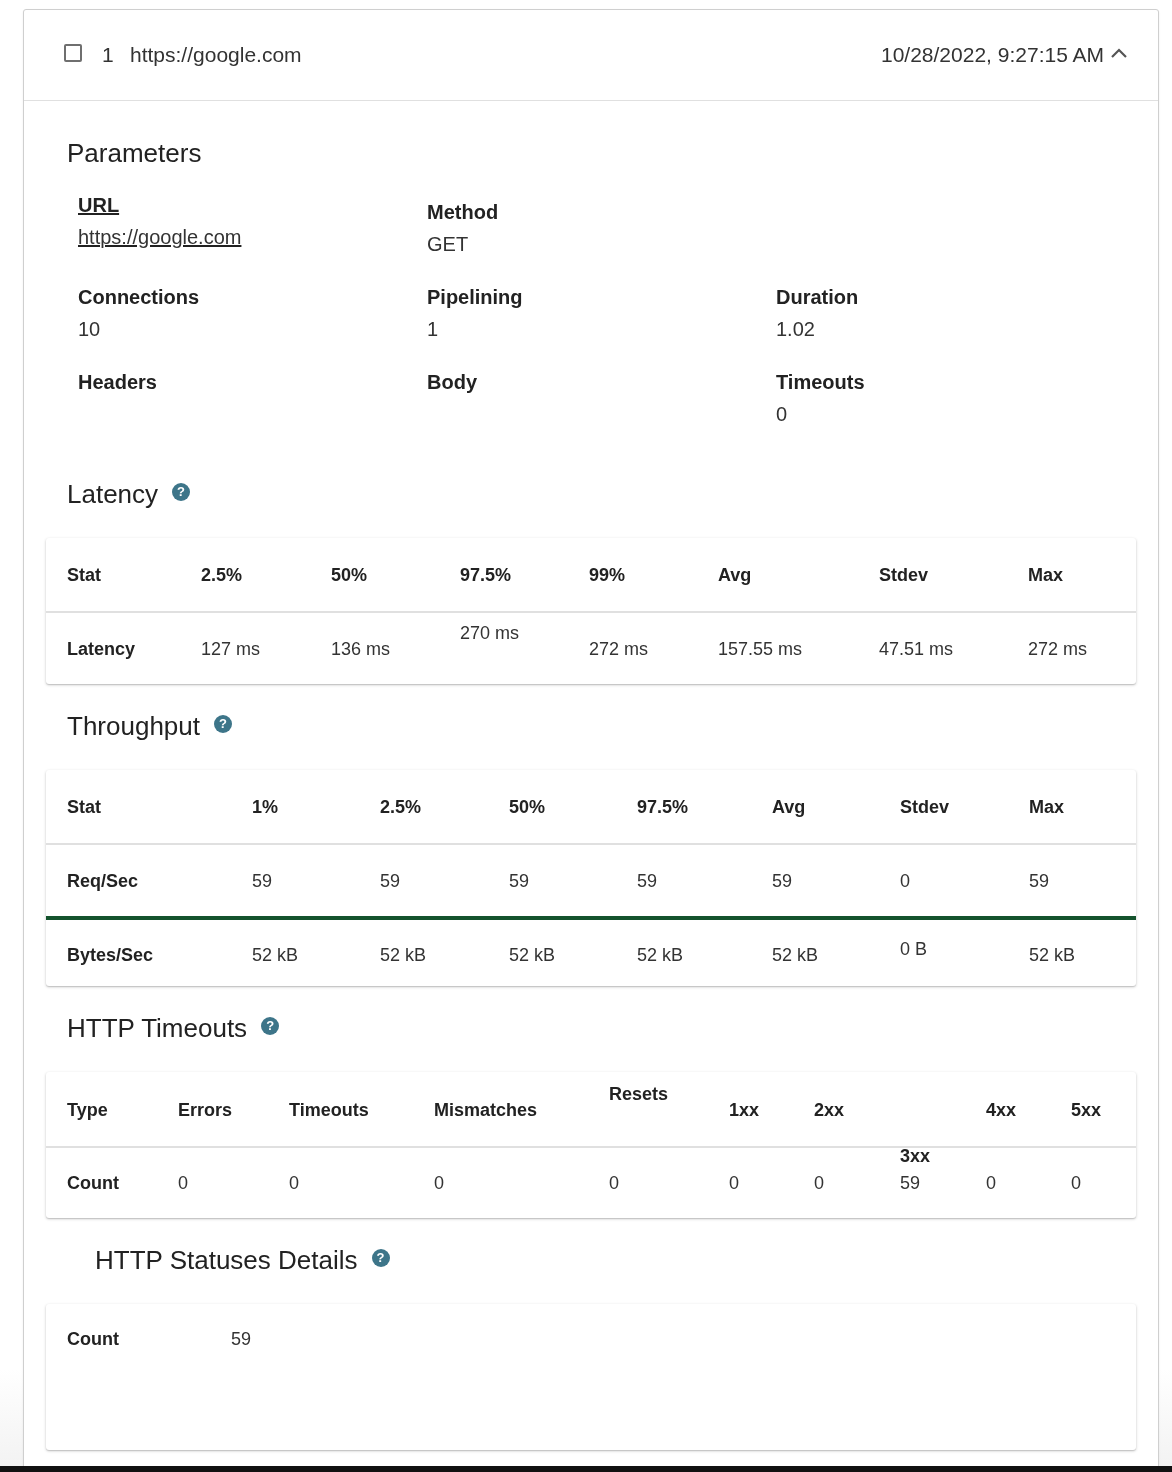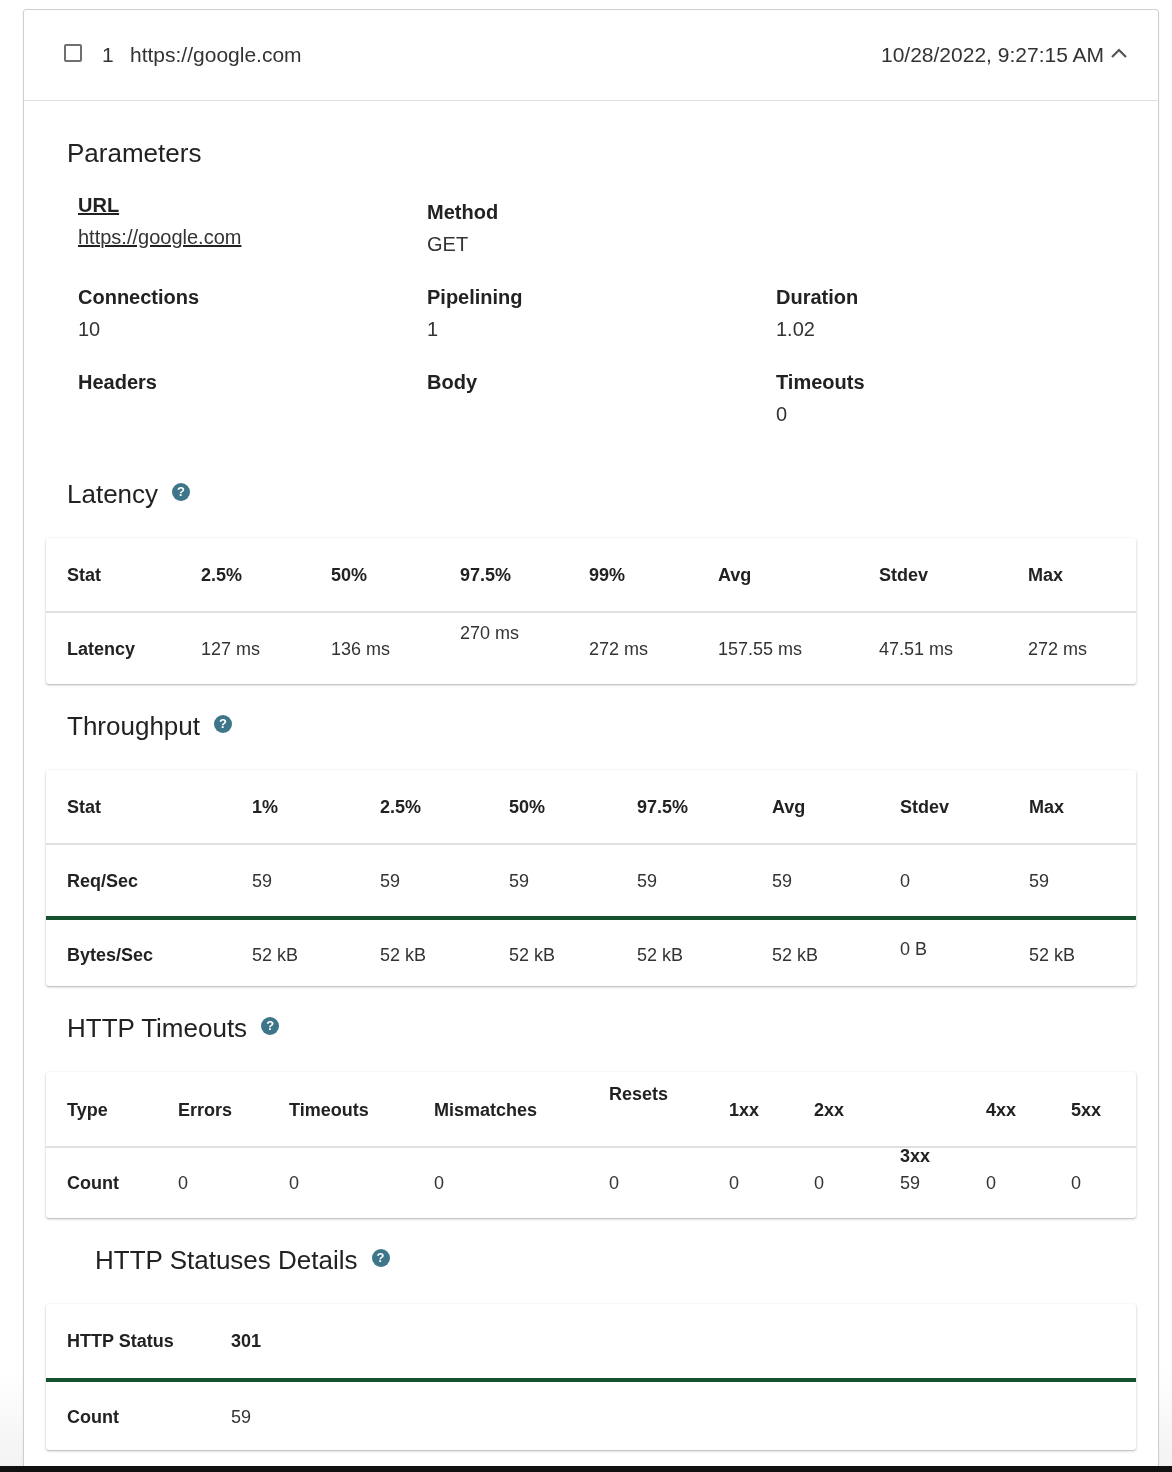--- a/index.html
+++ b/index.html
@@ -217,24 +217,20 @@
       <span class="cell" style="left:1025px; top:25px;">0</span>
     </div>
   </div>
 
   <div class="section-title" style="left:43px; top:1235px;margin-left:28px;">
     <span>HTTP Statuses Details</span>
     <span class="help-icon">?</span>
   </div>
 
   <div class="table-card" style="top:1294px; height:146px;">
-    <div class="trow" style="height:74px;">
-      <span class="cell bold" style="left:21px; top:27px;">HTTP Status</span>
-      <span class="cell bold" style="left:185px; top:27px;">301</span>
-    </div>
     <div class="trow" style="height:71px;">
       <span class="cell bold" style="left:21px; top:25px;">Count</span>
       <span class="cell" style="left:185px; top:25px;">59</span>
     </div>
   </div>
 
 </div>
 
 <div style="position:absolute; left:0; top:1466px; width:1172px; height:6px; background:#111;"></div>
 

